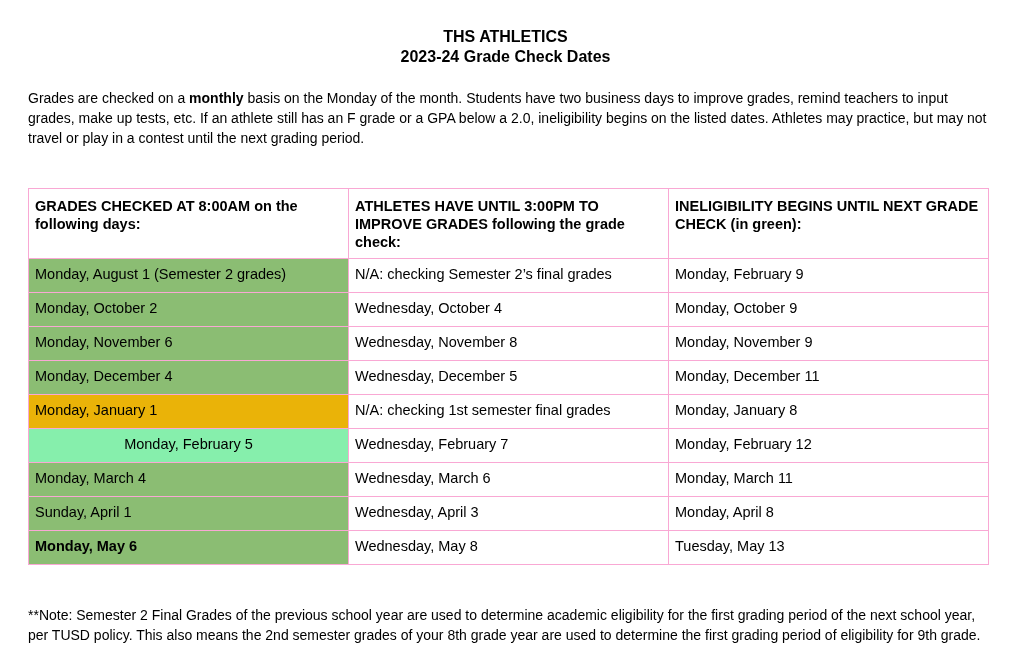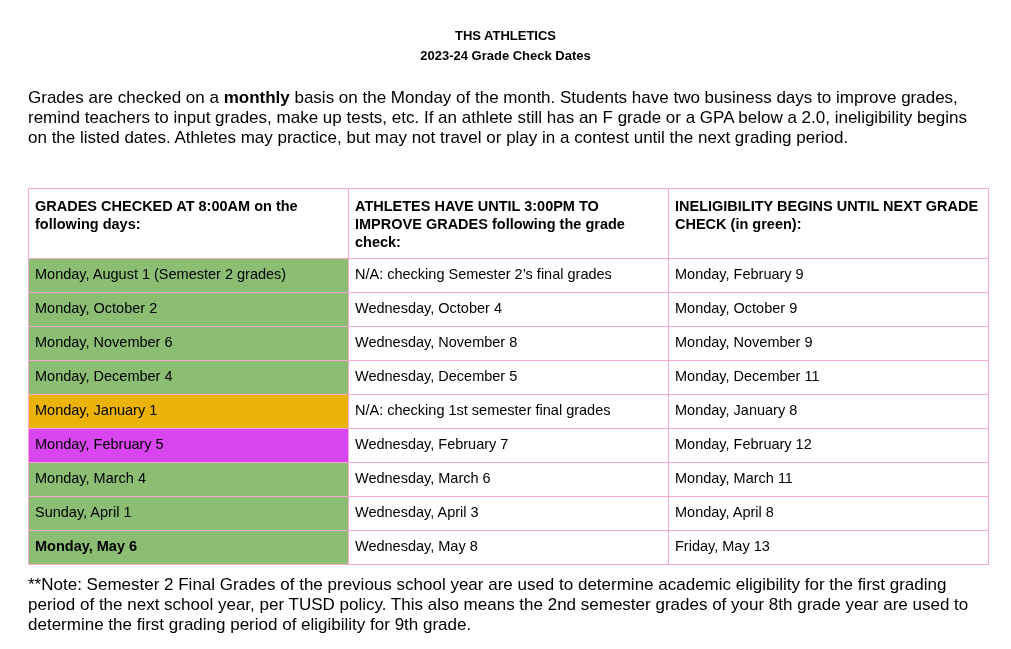--- a/index.html
+++ b/index.html
@@ -2,30 +2,30 @@
 <html><head>
   <meta charset="utf-8">
   <style>
     html, body { margin: 0; padding: 0; background: #ffffff; }
     body {
       width: 1011px; height: 649px; overflow: hidden; position: relative;
       font-family: "Liberation Sans", sans-serif; color: #000000;
     }
     .title {
       position: absolute; left: 0; width: 1011px; text-align: center;
-      font-weight: bold; font-size: 13px;
+      font-weight: bold; font-size: 16px;
     }
     #t1 { top: 28px; }
     #t2 { top: 48px; }
     .para {
       position: absolute; left: 28px; width: 960px;
-      font-size: 17px; line-height: 20px;
+      font-size: 14px; line-height: 20px;
     }
     #intro { top: 88px; }
-    #note { top: 575px; }
+    #note { top: 605px; }
     table {
       position: absolute; left: 28px; top: 188px;
       border-collapse: collapse; width: 961px;
       font-size: 14.5px;
     }
     td, th {
       border: 1px solid #f9a8d4; text-align: left; vertical-align: top;
       padding: 7px 6px 0 6px; width: 33.33%;
     }
     th { font-weight: bold; height: 61px; line-height: 18px; padding-top: 8px; }
@@ -68,35 +68,35 @@
         <td class="green" style="background: rgb(139, 189, 115);">Monday, December 4</td>
         <td>Wednesday, December 5</td>
         <td>Monday, December 11</td>
       </tr>
       <tr>
         <td class="green" style="background: #eab308;">Monday, January 1</td>
         <td>N/A: checking 1st semester final grades</td>
         <td>Monday, January 8</td>
       </tr>
       <tr>
-        <td class="green" style="background: #d946ef;">Monday, February 5</td>
+        <td class="green" style="background: #86efac; text-align: center;">Monday, February 5</td>
         <td>Wednesday, February 7</td>
         <td>Monday, February 12</td>
       </tr>
       <tr>
         <td class="green" style="background: rgb(139, 189, 115);">Monday, March 4</td>
         <td>Wednesday, March 6</td>
         <td>Monday, March 11</td>
       </tr>
       <tr>
         <td class="green" style="background: rgb(139, 189, 115);">Sunday, April 1</td>
         <td>Wednesday, April 3</td>
         <td>Monday, April 8</td>
       </tr>
       <tr>
         <td class="green" style="background: rgb(139, 189, 115); font-weight: bold;">Monday, May 6</td>
         <td>Wednesday, May 8</td>
-        <td>Friday, May 13</td>
+        <td>Tuesday, May 13</td>
       </tr>
     </tbody>
 </table>
 
 <div class="para" id="note">**Note: Semester 2 Final Grades of the previous school year are used to determine academic eligibility for the first grading period of the next school year, per TUSD policy. This also means the 2nd semester grades of your 8th grade year are used to determine the first grading period of eligibility for 9th grade.</div>
 
 </body></html>

